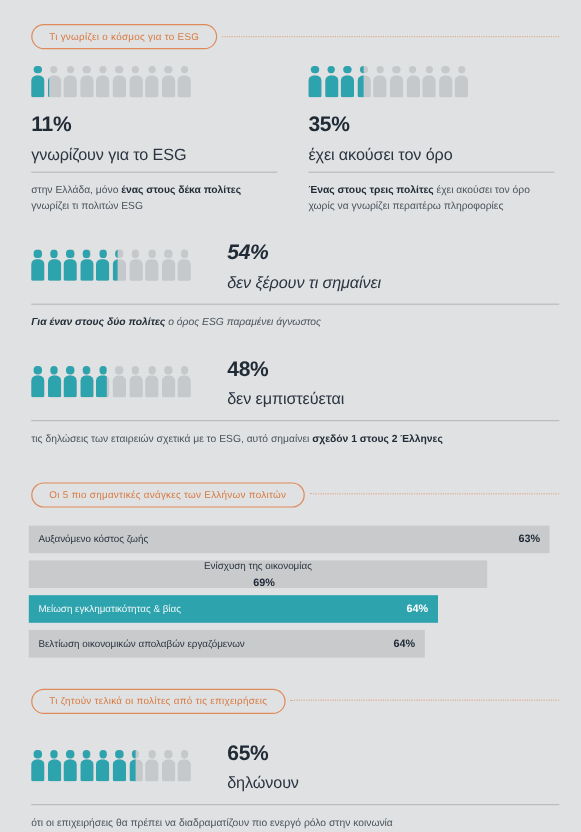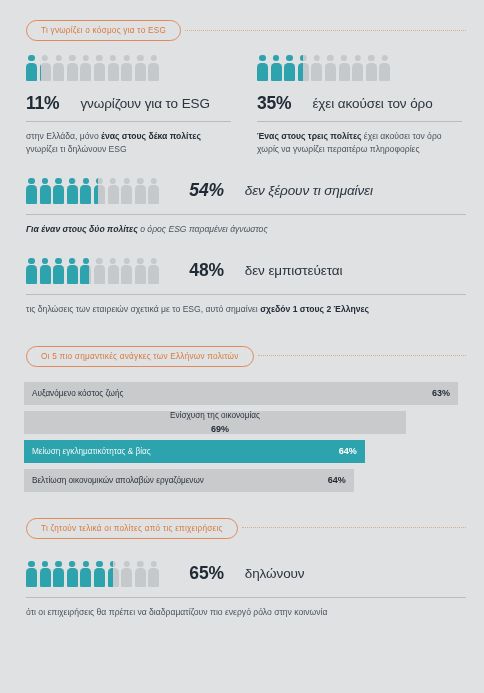--- a/index.html
+++ b/index.html
@@ -88,23 +88,24 @@
   }
   .person .fillclip .head {
     width: 6.4px;
     left: 2.3px;
     transform: none;
   }
 
   
   .stat-head {
     display: flex;
-    align-items: center;
-    gap: 21px;
+    align-items: flex-start;
+    gap: 7px;
     font-size: 16px;
+    flex-direction: column;
   }
   .stat-pct {
     font-weight: bold;
     font-size: 17.5px;
     color: #212b36;
     letter-spacing: -0.2px;
   }
   .stat-label {
     font-size: 13.5px;
     color: #2b3440;
@@ -241,21 +242,21 @@
             <div class="head"></div>
             <div class="body"></div>
           </div>
         </div>
       <div class="stat-head" style="margin-top:12px;">
         <span class="stat-pct">11%</span>
         <span class="stat-label">γνωρίζουν για το ESG</span>
       </div>
       <div class="rule"></div>
       <div class="desc">
-        <span>στην Ελλάδα, μόνο </span><b>ένας στους δέκα πολίτες</b><span> γνωρίζει τι δηλώνουν ESG</span>
+        <span>στην Ελλάδα, μόνο </span><b>ένας στους δέκα πολίτες</b><span> γνωρίζει τι πολιτών ESG</span>
       </div>
     </div>
 
     <div class="col">
       <div class="people">
           <div class="person" style="--pc: #c6c9cb;">
             <div class="head"></div>
             <div class="body"></div>
             <div class="fillclip" style="--pc: #2da3ad; width: 100%;">
               <div class="head"></div>

